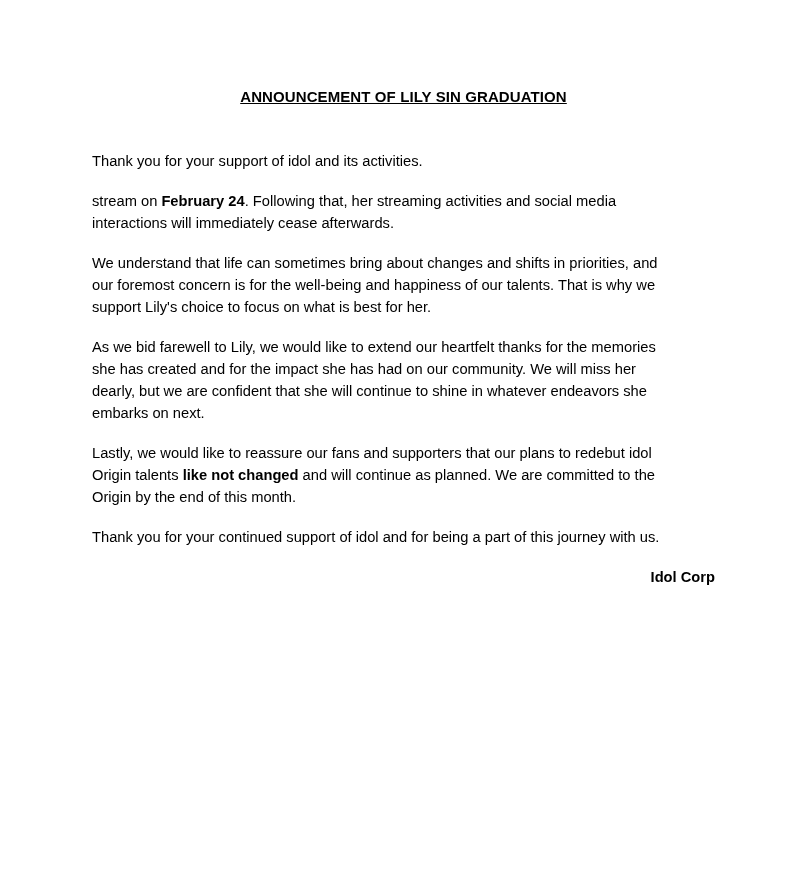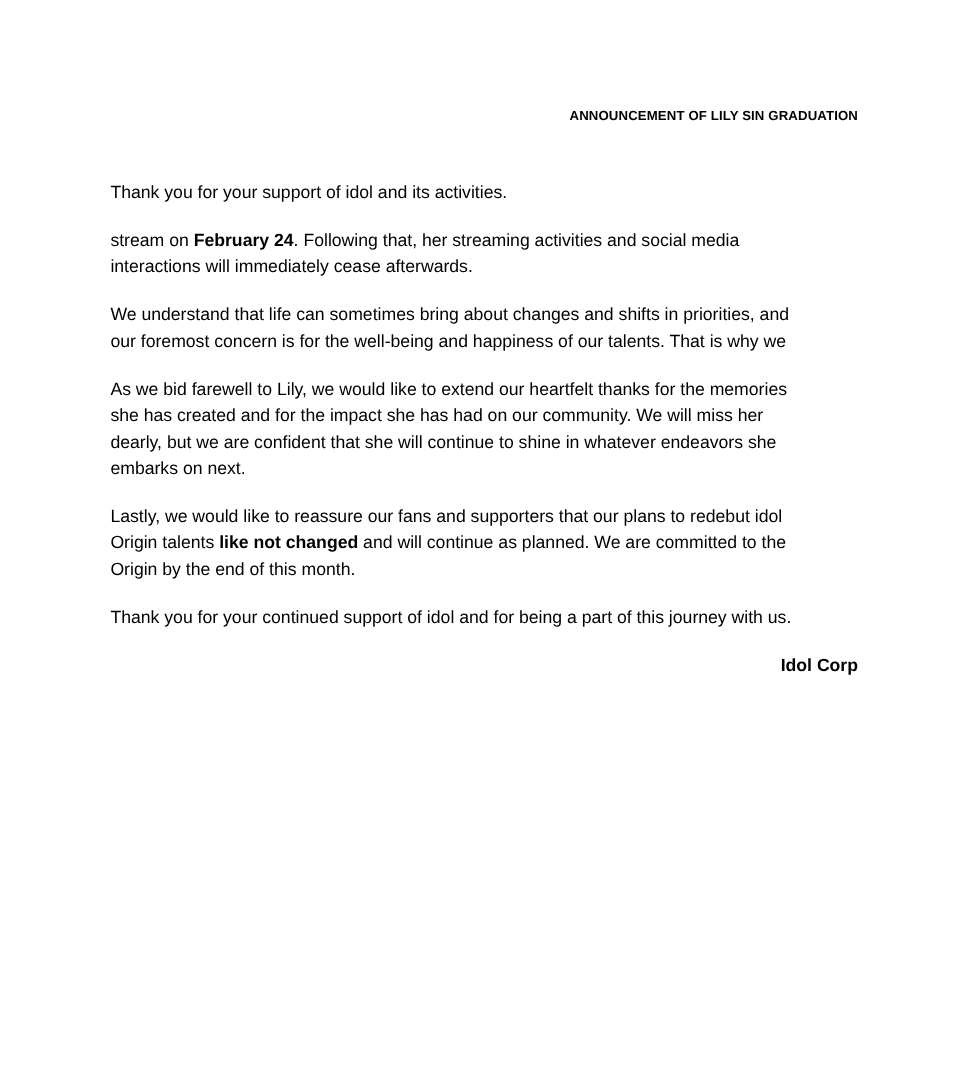--- a/index.html
+++ b/index.html
@@ -15,24 +15,25 @@
     color: #000000;
     font-family: "Liberation Sans", "DejaVu Sans", sans-serif;
     font-size: 14.7px;
     line-height: 22px;
     overflow: hidden;
     box-sizing: border-box;
     padding: 86px 90px 0 92px;
   }
   .doc-title {
     margin: 0 0 42px 0;
-    text-align: right;
+    text-align: center;
     font-weight: bold;
-    font-size: 11px;
+    font-size: 15px;
     letter-spacing: 0.1px;
+    text-decoration: underline;
   }
   .para {
     margin: 0 0 18px 0;
   }
   .line {
     display: block;
     white-space: pre;
   }
   .signature {
     margin-top: 7px;
@@ -55,20 +56,21 @@
       <p class="para">
         <span class="line"><span>Thank you for your support of idol and its activities.</span></span>
       </p>
       <p class="para">
         <span class="line"><span>stream on </span><strong>February 24</strong><span>. Following that, her streaming activities and social media</span></span>
         <span class="line"><span>interactions will immediately cease afterwards.</span></span>
       </p>
       <p class="para">
         <span class="line"><span>We understand that life can sometimes bring about changes and shifts in priorities, and</span></span>
         <span class="line"><span>our foremost concern is for the well-being and happiness of our talents. That is why we</span></span>
+        <span class="line"><span>support Lily's choice to focus on what is best for her.</span></span>
       </p>
       <p class="para">
         <span class="line"><span>As we bid farewell to Lily, we would like to extend our heartfelt thanks for the memories</span></span>
         <span class="line"><span>she has created and for the impact she has had on our community. We will miss her</span></span>
         <span class="line"><span>dearly, but we are confident that she will continue to shine in whatever endeavors she</span></span>
         <span class="line"><span>embarks on next.</span></span>
       </p>
       <p class="para">
         <span class="line"><span>Lastly, we would like to reassure our fans and supporters that our plans to redebut idol</span></span>
         <span class="line"><span>Origin talents </span><strong>like not changed</strong><span> and will continue as planned. We are committed to the</span></span>

